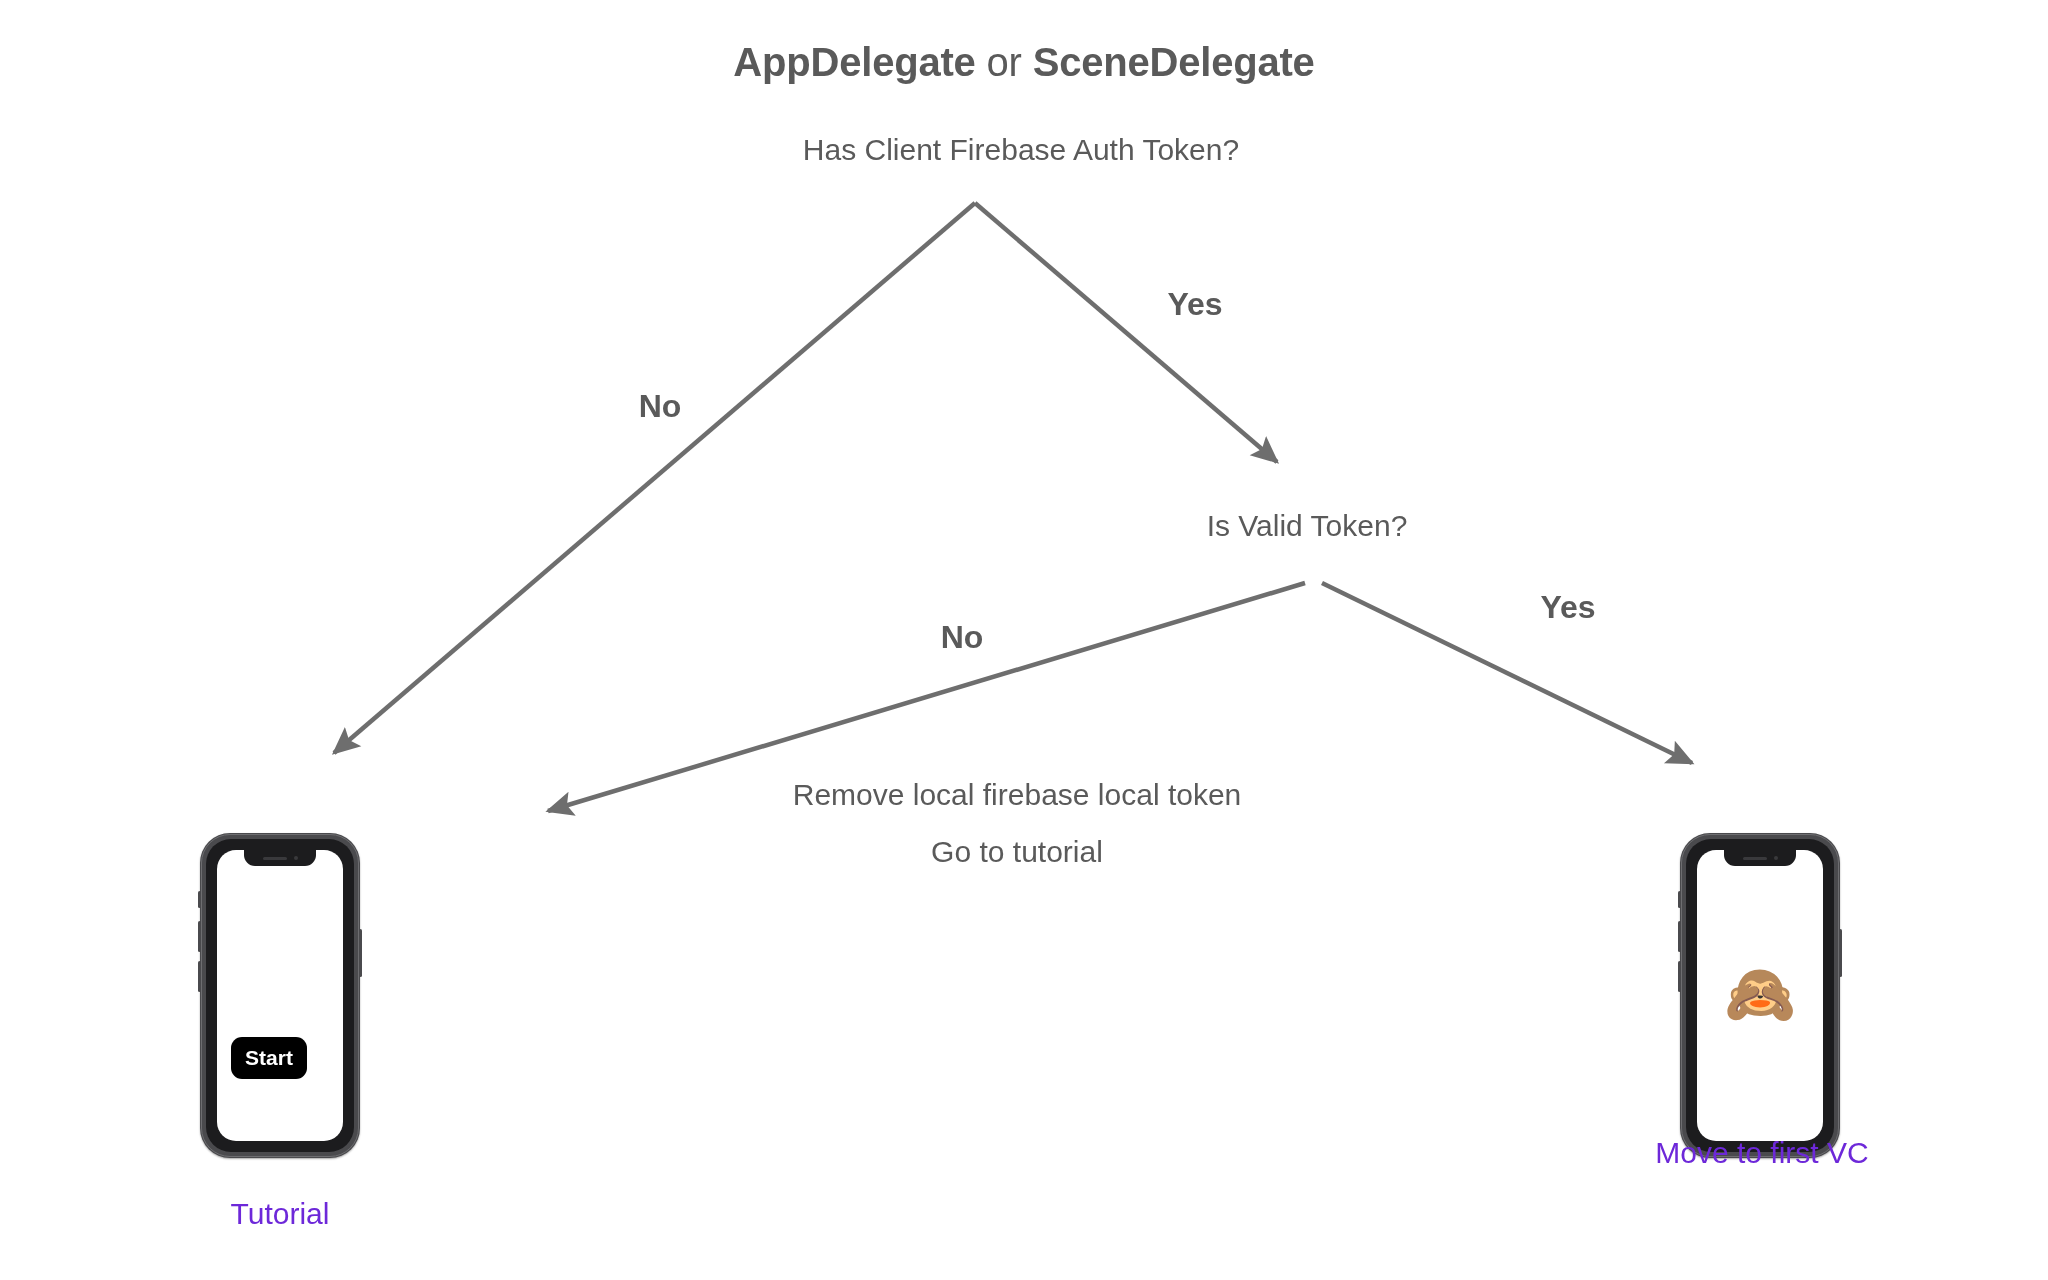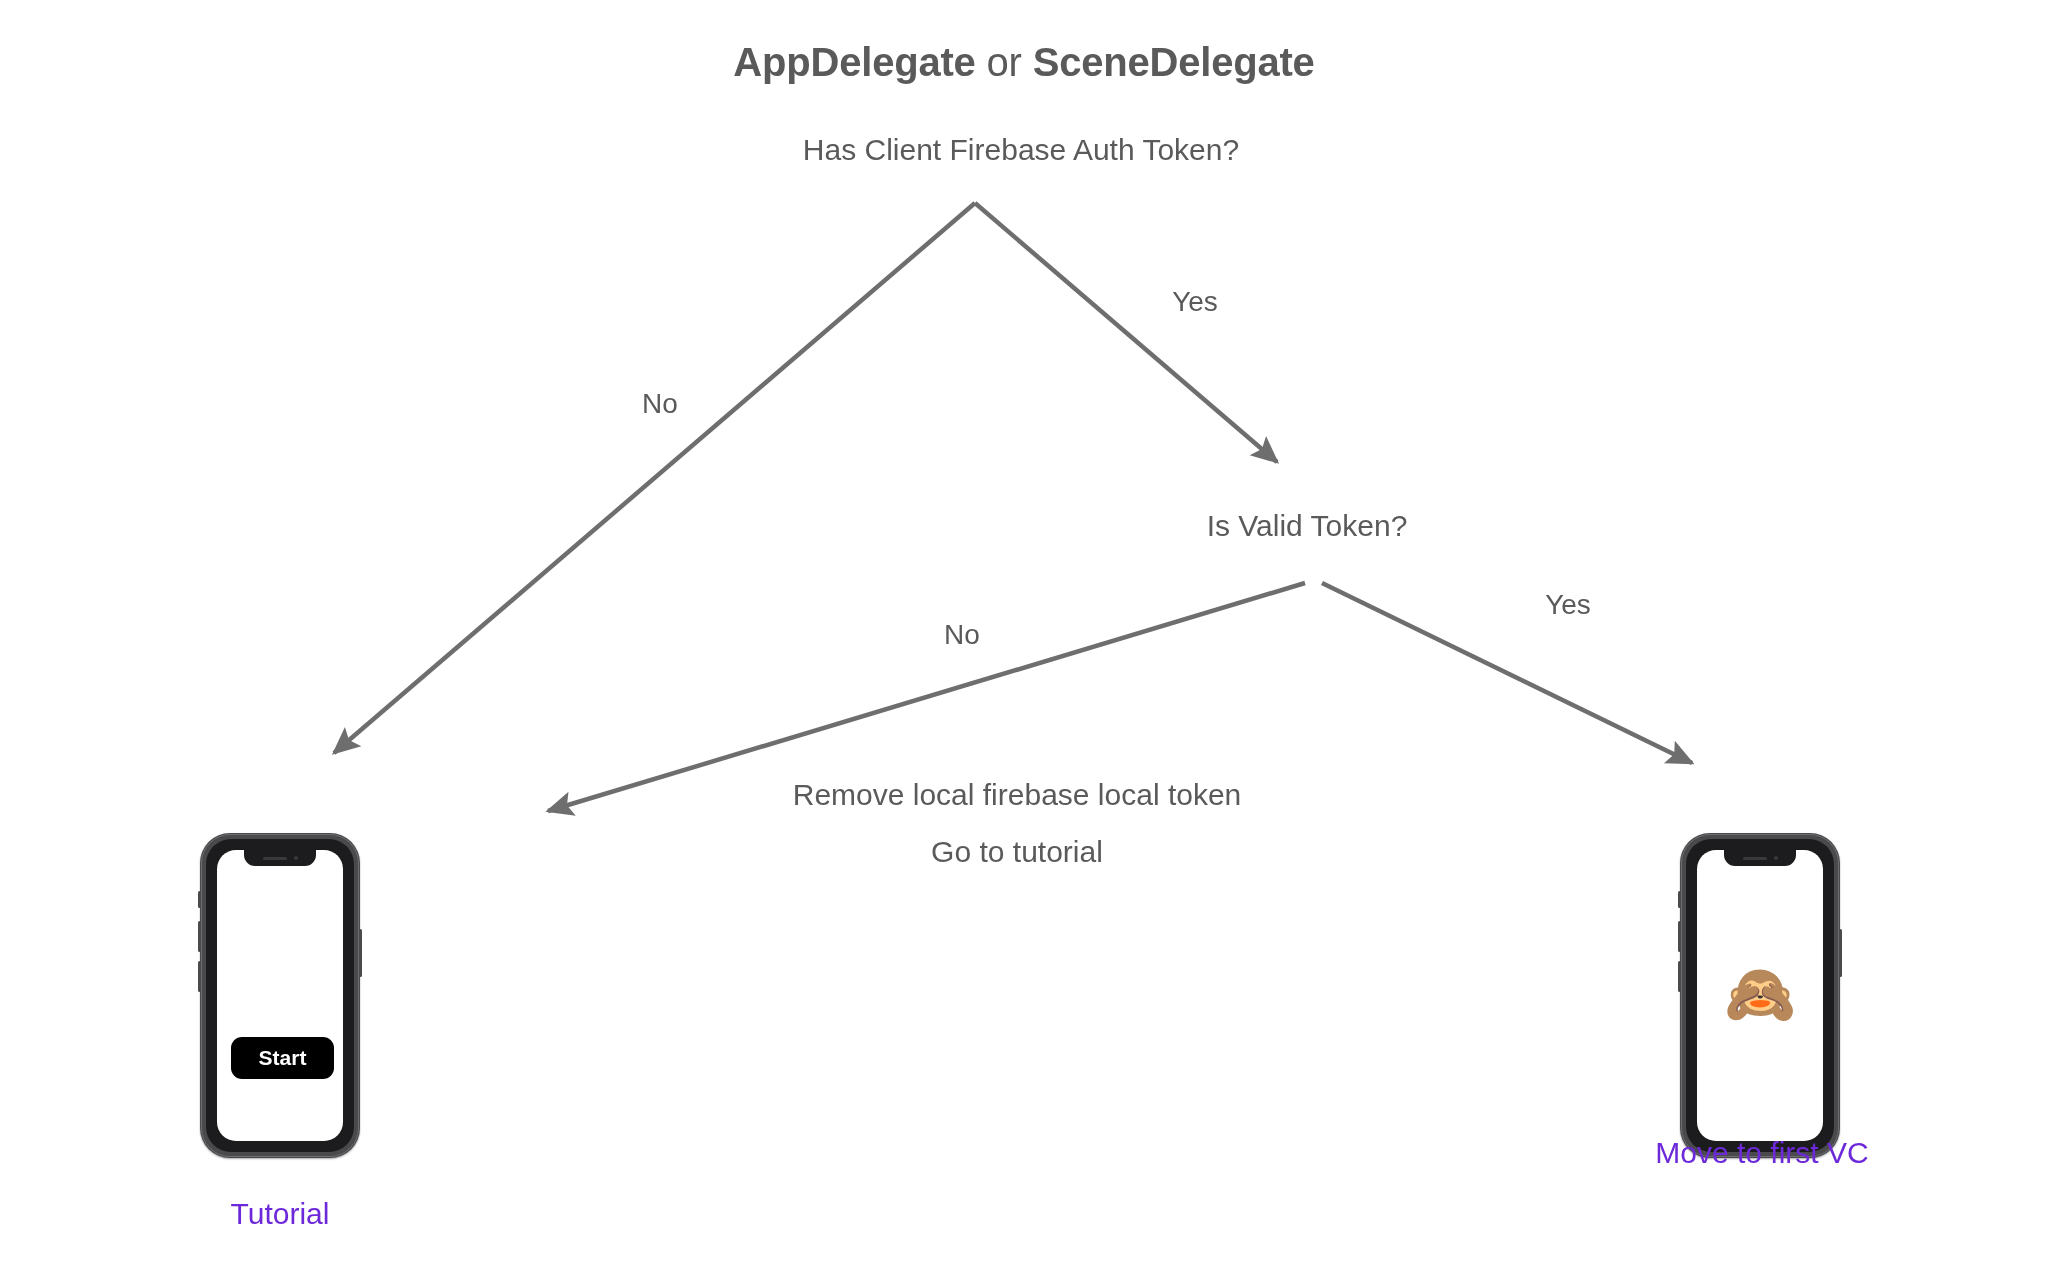--- a/index.html
+++ b/index.html
@@ -46,22 +46,22 @@
     font-weight: normal;
   }
 
   .node-q {
     font-size: 30px;
     font-weight: normal;
     transform: translateX(-50%);
   }
 
   .edge-label {
-    font-size: 28px;
-    font-weight: normal;
+    font-size: 32px;
+    font-weight: bold;
     transform: translateX(-50%);
   }
 
   .action-line {
     font-size: 30px;
     font-weight: normal;
     transform: translateX(-50%);
   }
 
   .caption {
@@ -150,21 +150,21 @@
   .btn-right { right: -2px; width: 3px; }
   .btn-silent { top: 58px; height: 17px; }
   .btn-volup  { top: 88px; height: 31px; }
   .btn-voldn  { top: 128px; height: 31px; }
   .btn-power  { top: 96px; height: 48px; }
 
   .start-button {
     position: absolute;
     left: 14px;
     bottom: 62px;
-    width: 103px;
+    width: 76px;
     height: 42px;
     background: #000000;
     border-radius: 11px;
     color: #ffffff;
     font-size: 21px;
     font-weight: bold;
     display: flex;
     align-items: center;
     justify-content: center;
     font-family: "Liberation Sans", sans-serif;

